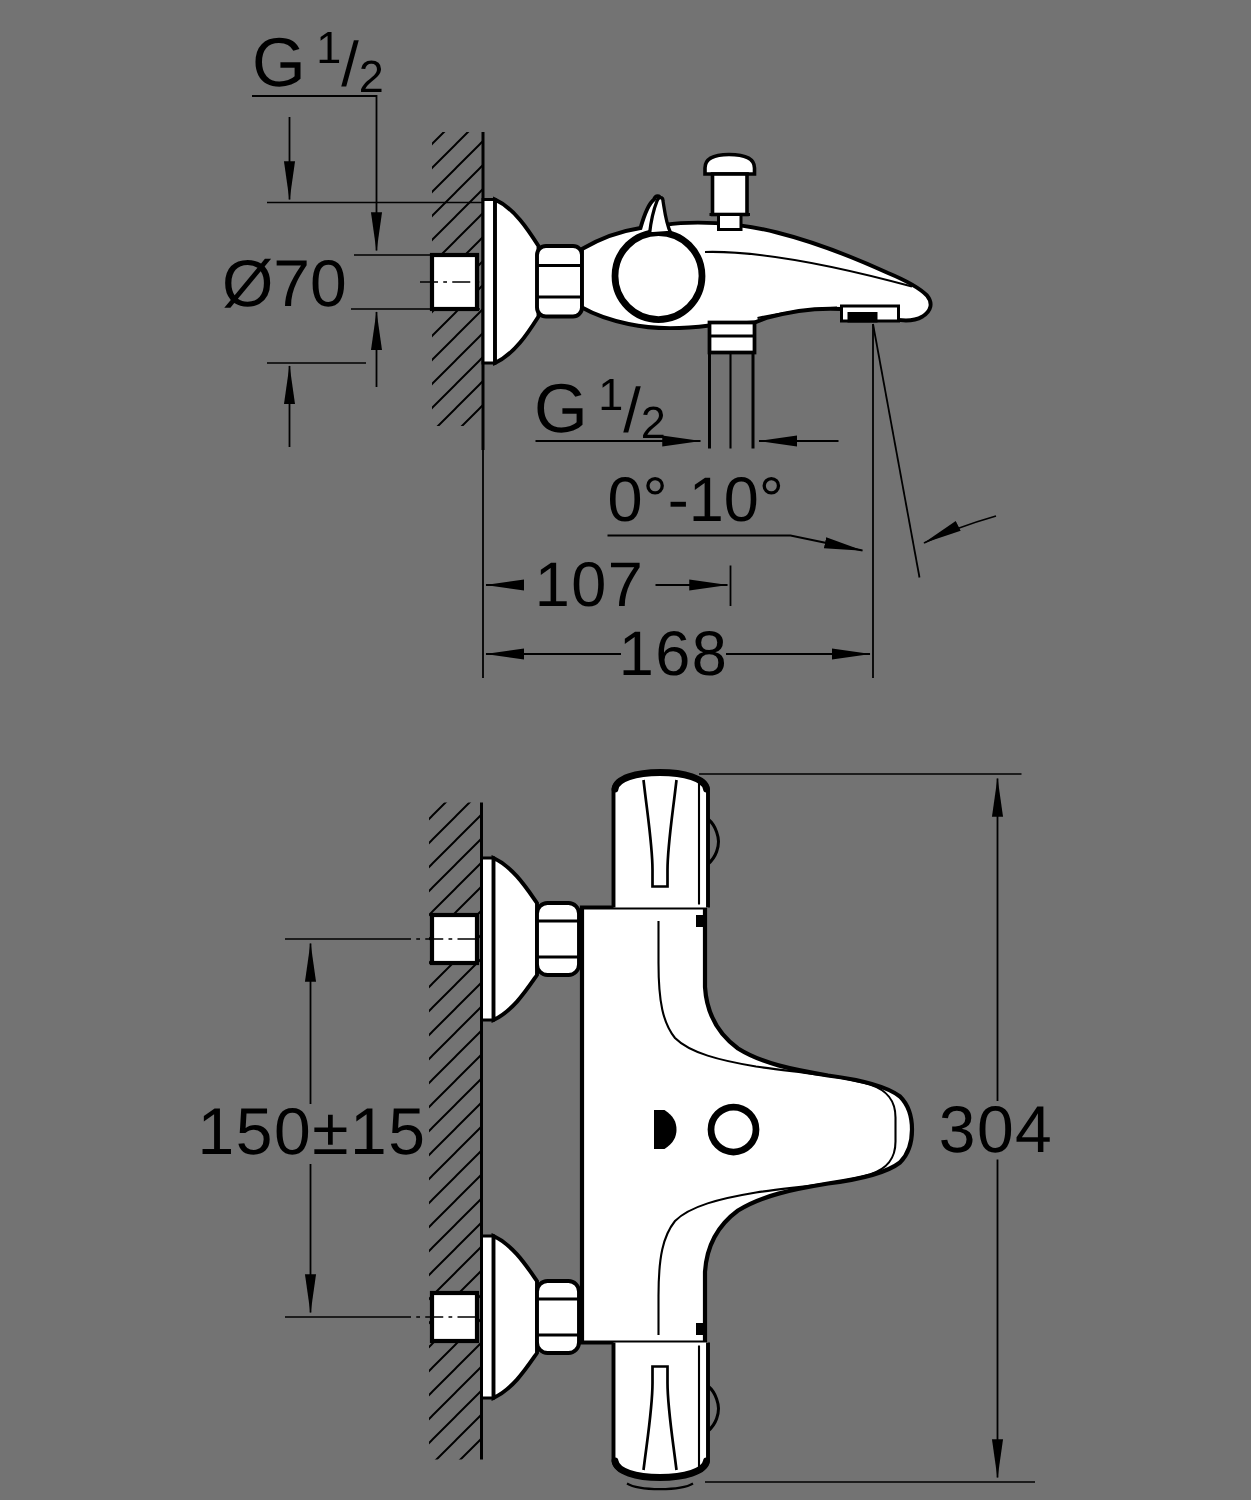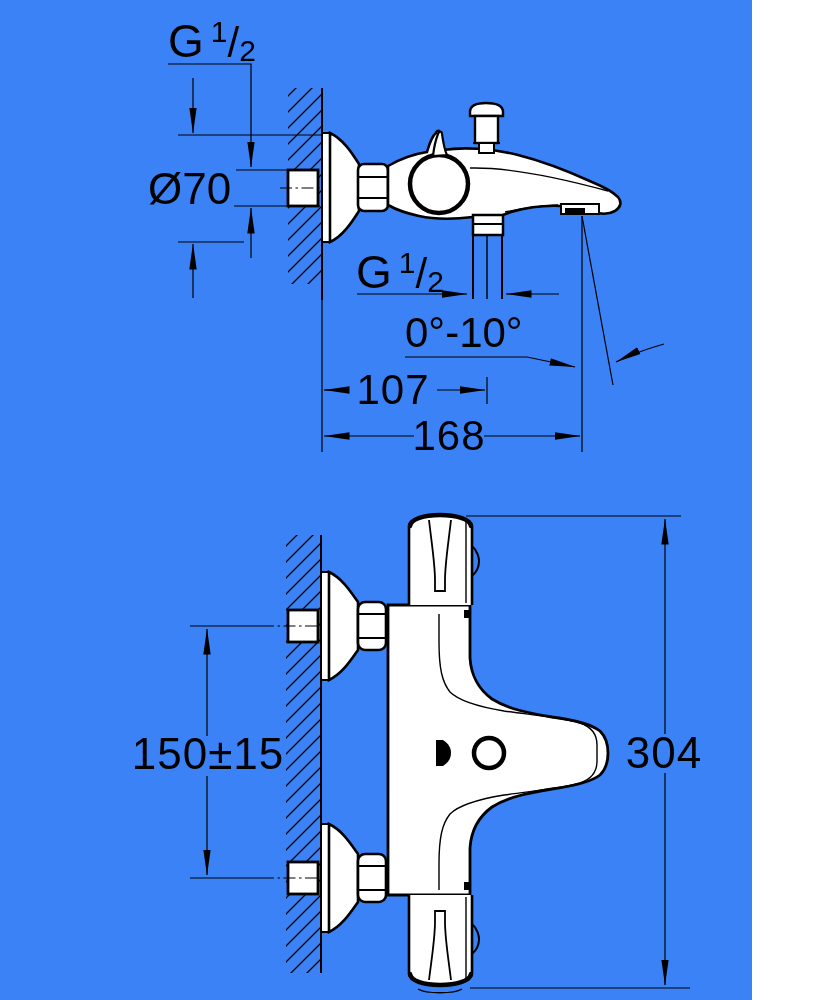--- a/index.html
+++ b/index.html
@@ -1,16 +1,16 @@
 <!DOCTYPE html>
 <html><head>
 <meta charset="utf-8">
 <style>
   html,body{margin:0;padding:0;background:#fff;}
-  .sheet{position:relative;width:752px;height:1000px;background:#3b82f6;overflow:hidden;text-align:right;}
+  .sheet{position:relative;width:834px;height:1000px;background:#737373;overflow:hidden;text-align:right;}
   svg{position:absolute;left:0;top:0;}
   text{font-family:"Liberation Sans","DejaVu Sans",sans-serif;fill:#000;}
   .dim{font-size:42px;letter-spacing:1px;}
   .dimbig{font-size:44px;letter-spacing:1px;}
   .gmain{font-size:46px;}
   .gsup{font-size:30px;}
   .gslash{font-size:42px;}
   .phi{font-size:44px;}
   .ang{font-size:42px;}
   .thin{stroke:#000;stroke-width:1.2;fill:none;}

